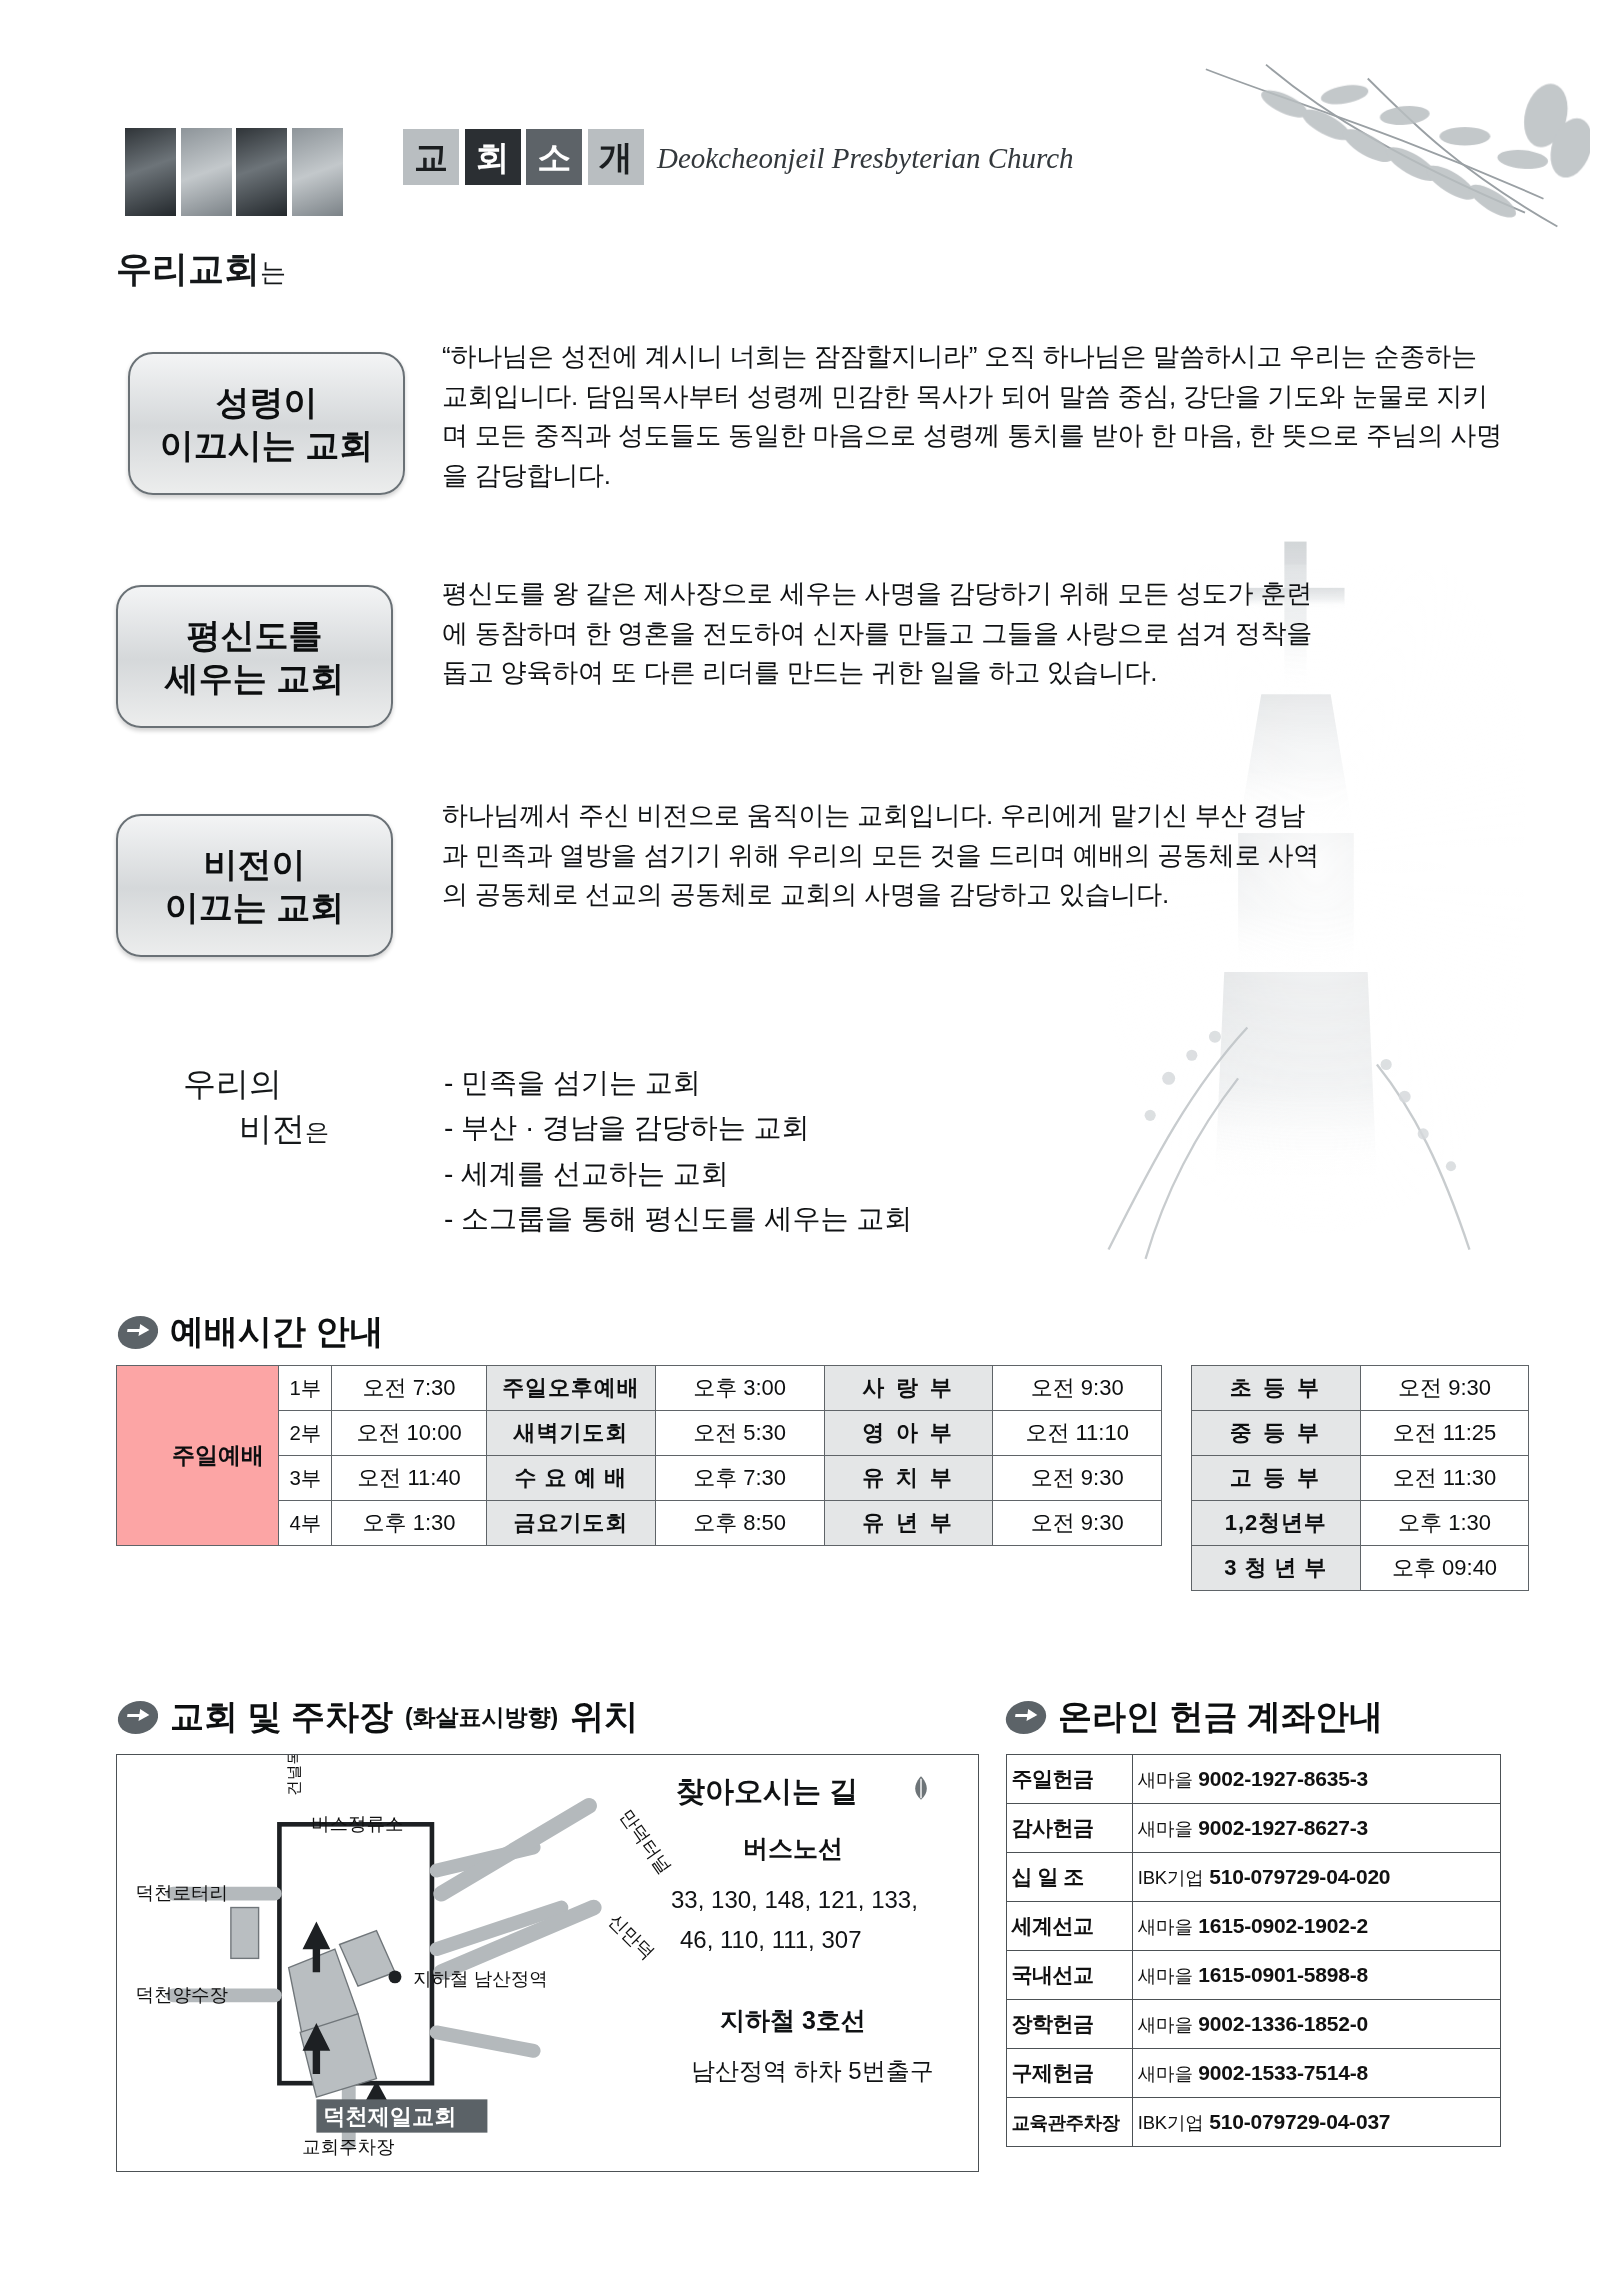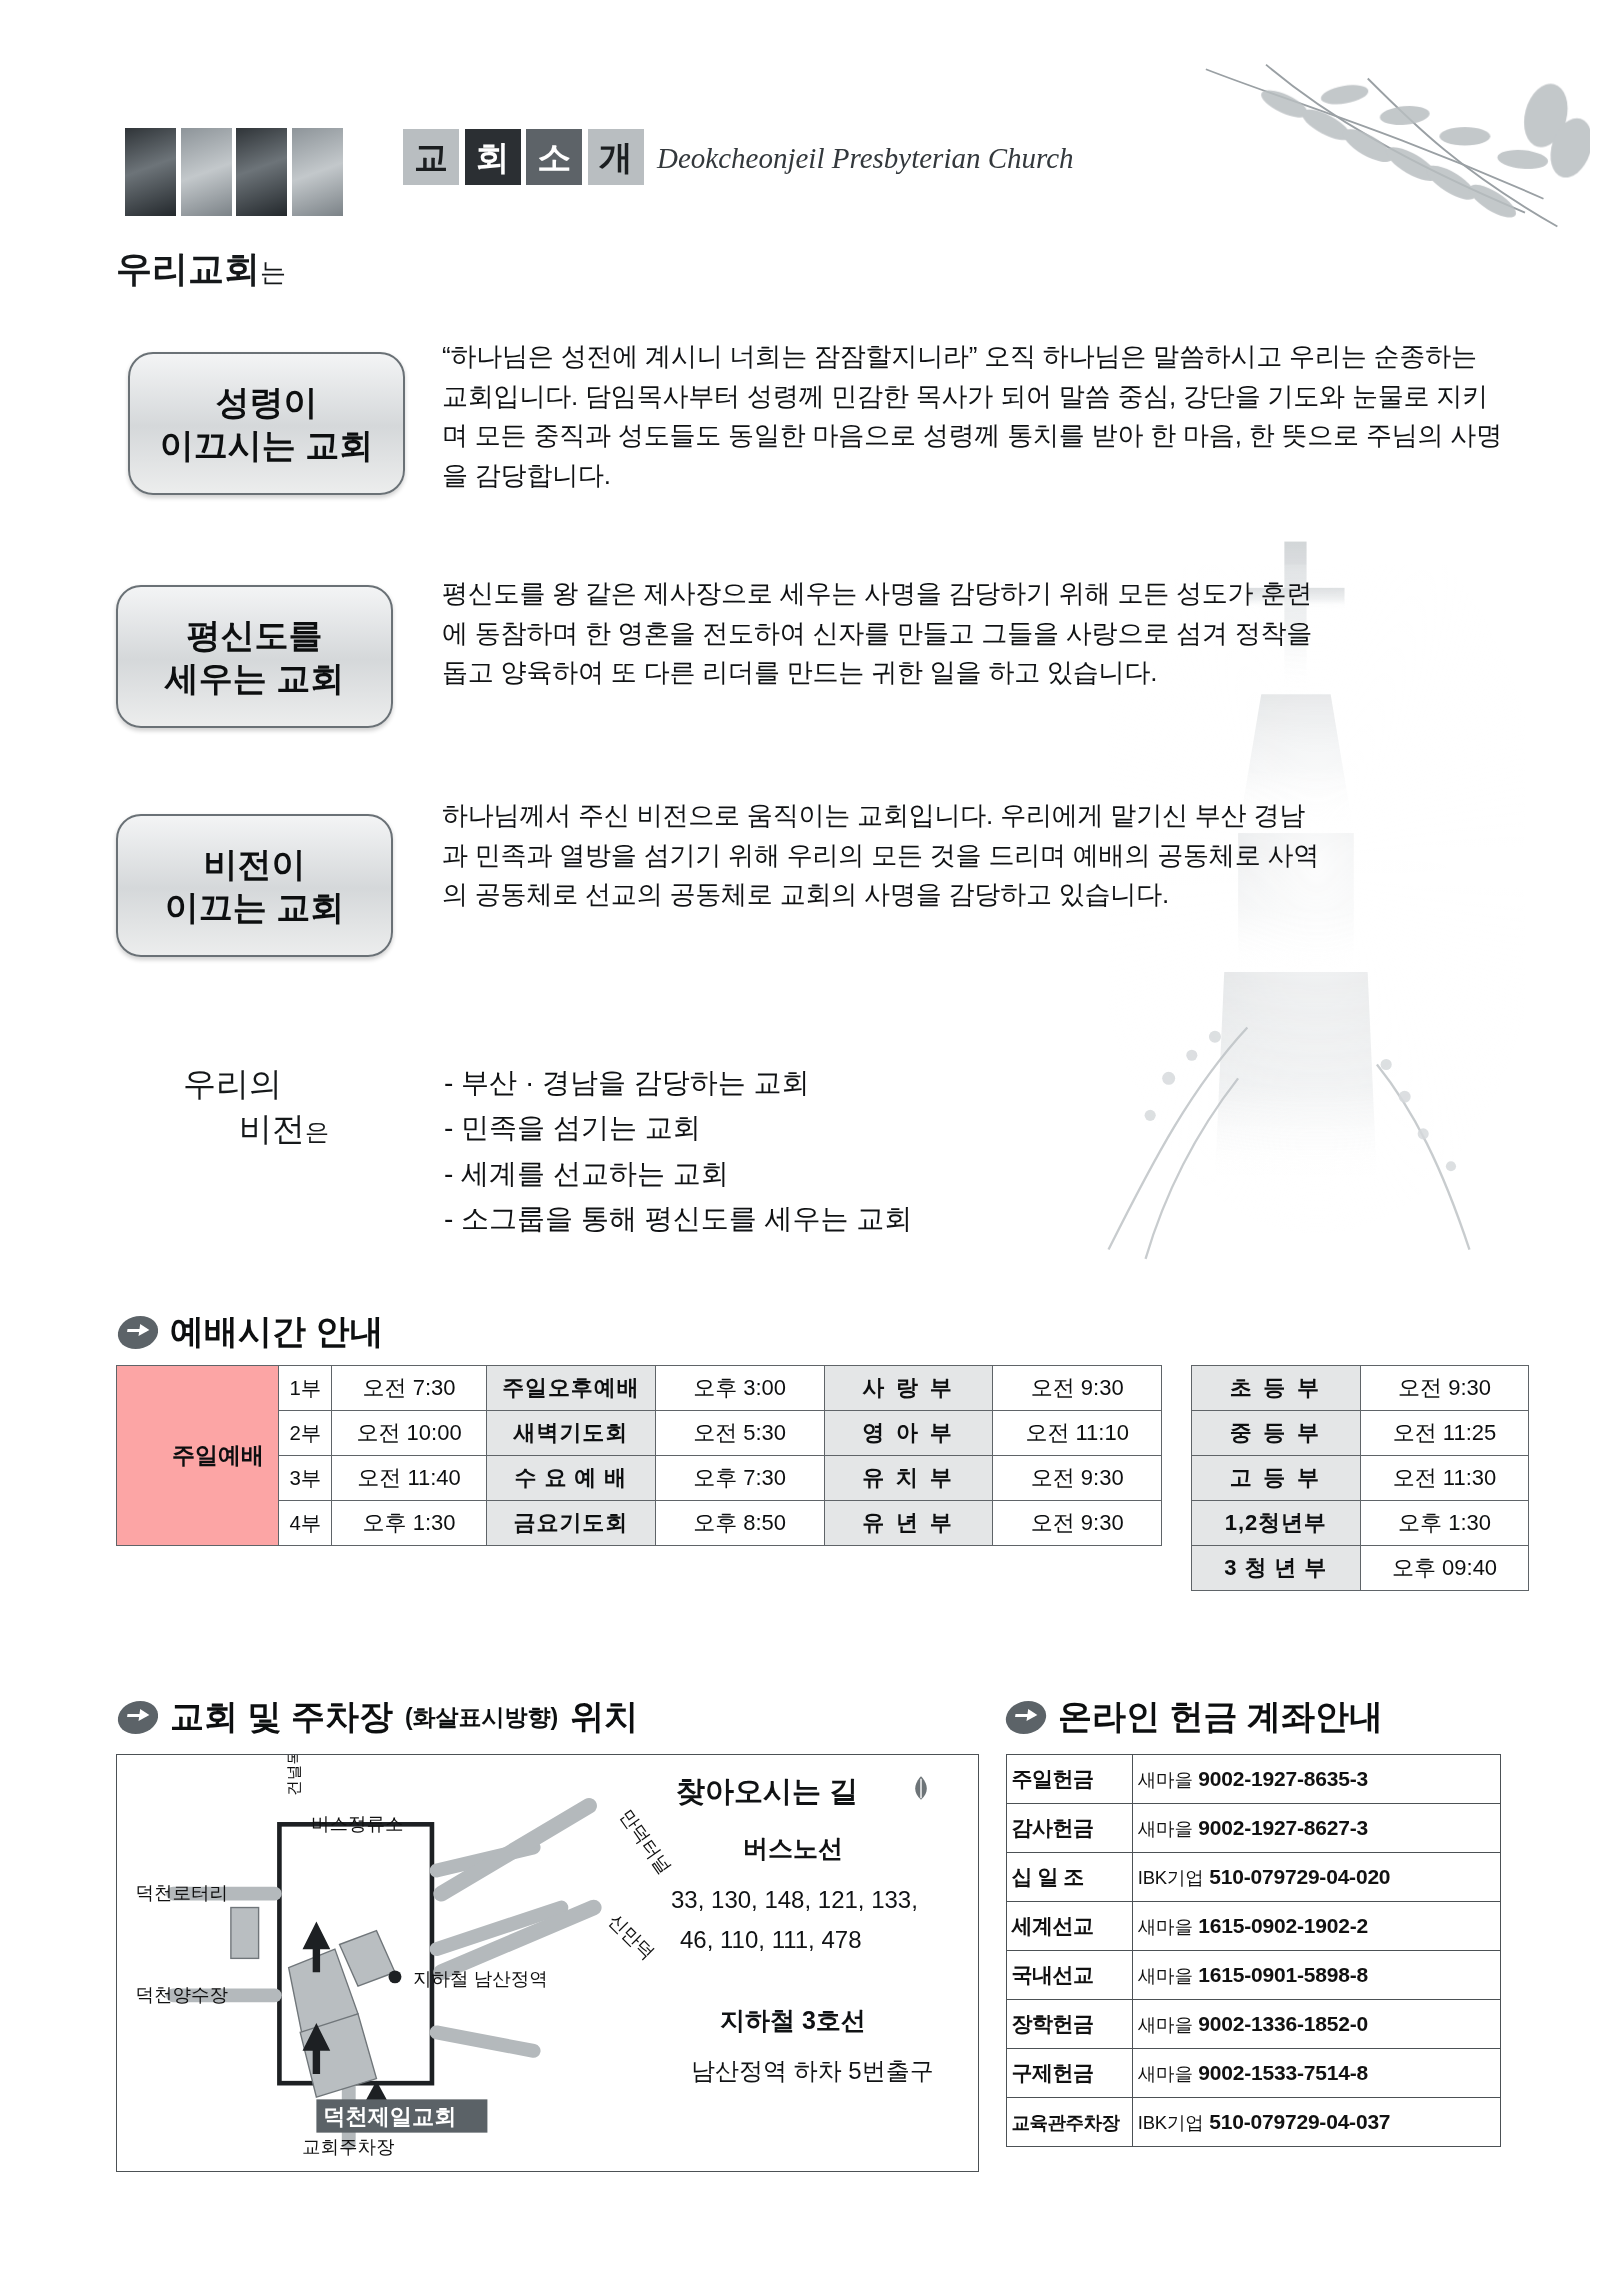--- a/index.html
+++ b/index.html
@@ -417,22 +417,22 @@
   </div>
   <div class="para" id="para-2">하나님께서 주신 비전으로 움직이는 교회입니다. 우리에게 맡기신 부산 경남과 민족과 열방을 섬기기 위해 우리의 모든 것을 드리며 예배의 공동체로 사역의 공동체로 선교의 공동체로 교회의 사명을 감당하고 있습니다.</div>
 
   <div class="vision-title">
     <span>우리의</span>
     <span class="l2">
       <span>비전</span><span class="suffix">은</span>
     </span>
   </div>
   <div class="vision-list">
+    <div>- 민족을 섬기는 교회</div>
     <div>- 부산 · 경남을 감당하는 교회</div>
-    <div>- 민족을 섬기는 교회</div>
     <div>- 세계를 선교하는 교회</div>
     <div>- 소그룹을 통해 평신도를 세우는 교회</div>
   </div>
 
   <div class="section-head" id="sec-worship">
     <span class="arrow-badge"></span>
     <span>예배시간 안내</span>
   </div>
 
   <table class="worship-table">
@@ -553,21 +553,21 @@
     <div class="map-label" style="left:185px; top:379px;">교회주차장</div>
   </div>
 
   <div class="route-title">찾아오시는 길</div>
   <svg class="leaf-icon" viewBox="0 0 60 60">
     <path d="M30 5 C15 20 12 40 30 55 C48 40 45 20 30 5 Z" fill="#6d7478"></path>
     <path d="M30 10 L30 52" stroke="#fff" stroke-width="3"></path>
   </svg>
   <div class="route-sub" style="left:743px; top:1832px;">버스노선</div>
   <div class="route-text" style="left:671px; top:1883px;">33, 130, 148, 121, 133,</div>
-  <div class="route-text" style="left:680px; top:1923px;">46, 110, 111, 478</div>
+  <div class="route-text" style="left:680px; top:1923px;">46, 110, 111, 307</div>
   <div class="route-sub" style="left:720px; top:2004px;">지하철 3호선</div>
   <div class="route-text" style="left:691px; top:2054px;">남산정역 하차 5번출구</div>
 
   <table class="acct-table">
     <tbody>
         <tr>
       <td class="k">주일헌금</td>
       <td class="v">
         <span class="bank">새마을</span>
         <span>9002-1927-8635-3</span>

